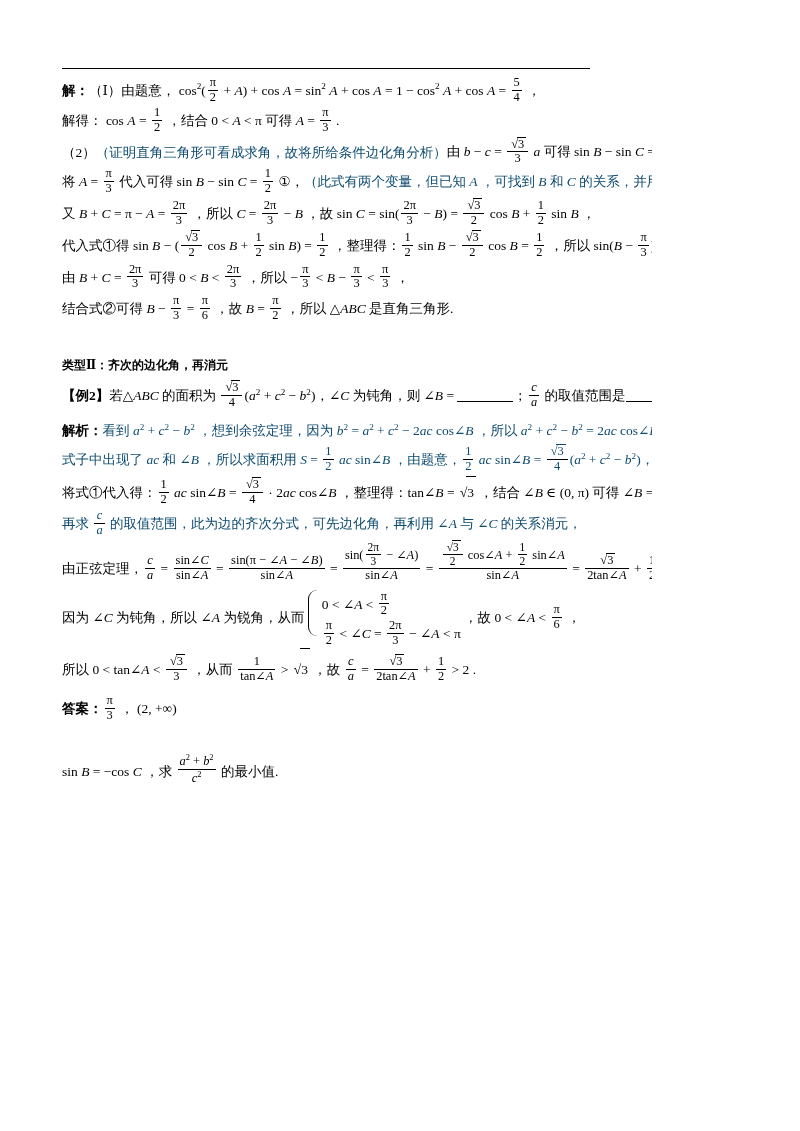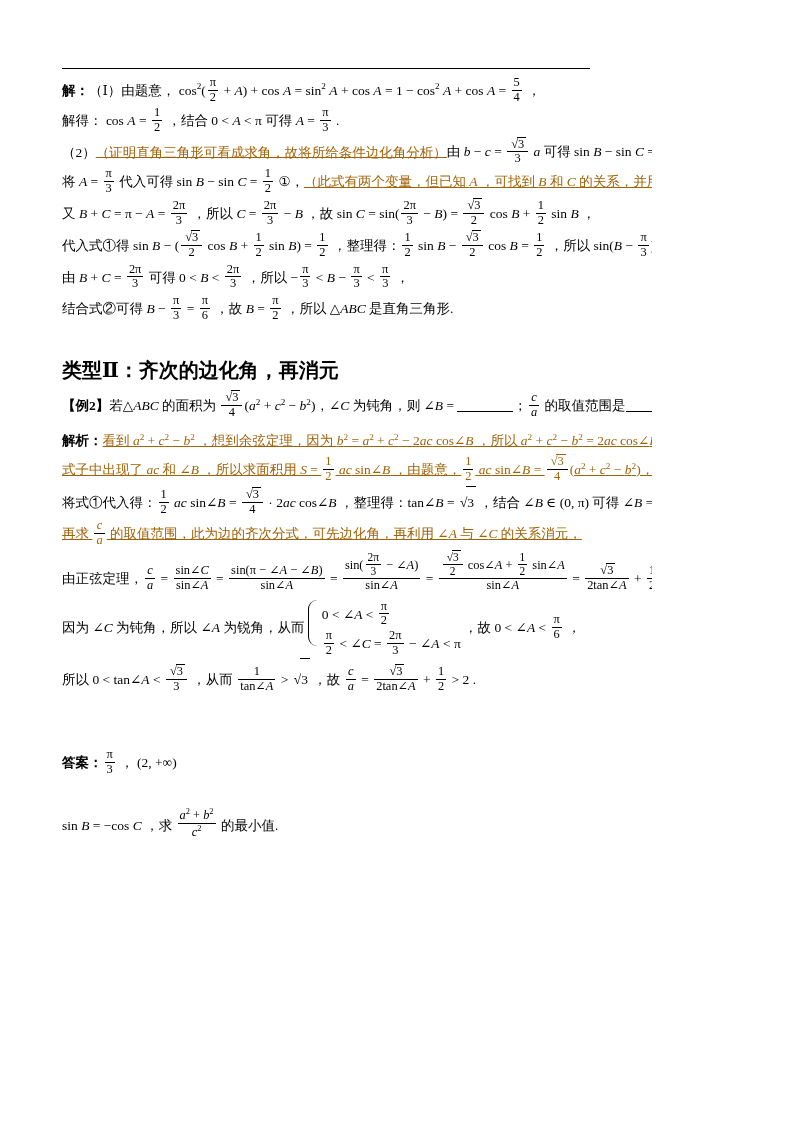--- a/index.html
+++ b/index.html
@@ -34,25 +34,25 @@
     left: 62px;
     top: 76px;
     width: 676px;
   }
   .line {
     line-height: 1.95;
     font-size: 13.5px;
     white-space: nowrap;
   }
   .blk { color: #000; }
-  .teal { color: #a16207; text-decoration: underline; }
+  .teal { color: #0c4a6e; }
   .lbl { font-weight: bold; }
   .sec-title {
     font-weight: bold;
-    font-size: 20px;
+    font-size: 12px;
     margin-top: 14px;
     margin-bottom: 6px;
   }
   .gap-s { height: 6px; }
   .gap-m { height: 12px; }
   .gap-l { height: 20px; }
 
   
   .it { font-style: italic; }
   .frac {
@@ -182,21 +182,21 @@
             <span style="display:block;"><span class="frac"><span class="num">π</span><span class="den">2</span></span> &lt; ∠<span class="it">C</span> = <span class="frac"><span class="num">2π</span><span class="den">3</span></span> − ∠<span class="it">A</span> &lt; π</span>
           </span>
         </span>
       ，故 0 &lt; ∠<span class="it">A</span> &lt; <span class="frac"><span class="num">π</span><span class="den">6</span></span> ，
     </div>
 
     <div class="line blk" style="line-height:3.1;">
       所以 0 &lt; tan∠<span class="it">A</span> &lt; <span class="frac"><span class="num"><span class="sqrt"><span>3</span></span></span><span class="den">3</span></span> ，从而 <span class="frac"><span class="num">1</span><span class="den">tan∠<span class="it">A</span></span></span> &gt; <span class="sqrt"><span>3</span></span> ，故 <span class="frac"><span class="num"><span class="it">c</span></span><span class="den"><span class="it">a</span></span></span> = <span class="frac"><span class="num"><span class="sqrt"><span>3</span></span></span><span class="den">2tan∠<span class="it">A</span></span></span> + <span class="frac"><span class="num">1</span><span class="den">2</span></span> &gt; 2 .
     </div>
 
-    <div class="line blk" style="line-height:2.6;margin-top:44px;">
+    <div class="line blk" style="line-height:2.6;">
       <span class="lbl">答案：</span><span class="frac"><span class="num">π</span><span class="den">3</span></span> ，&nbsp;(2, +∞)
     </div>
 
     <div class="gap-s"></div>
 
 
     <div class="gap-l"></div>
 
 
     <div class="line blk" style="line-height:3.0;">

